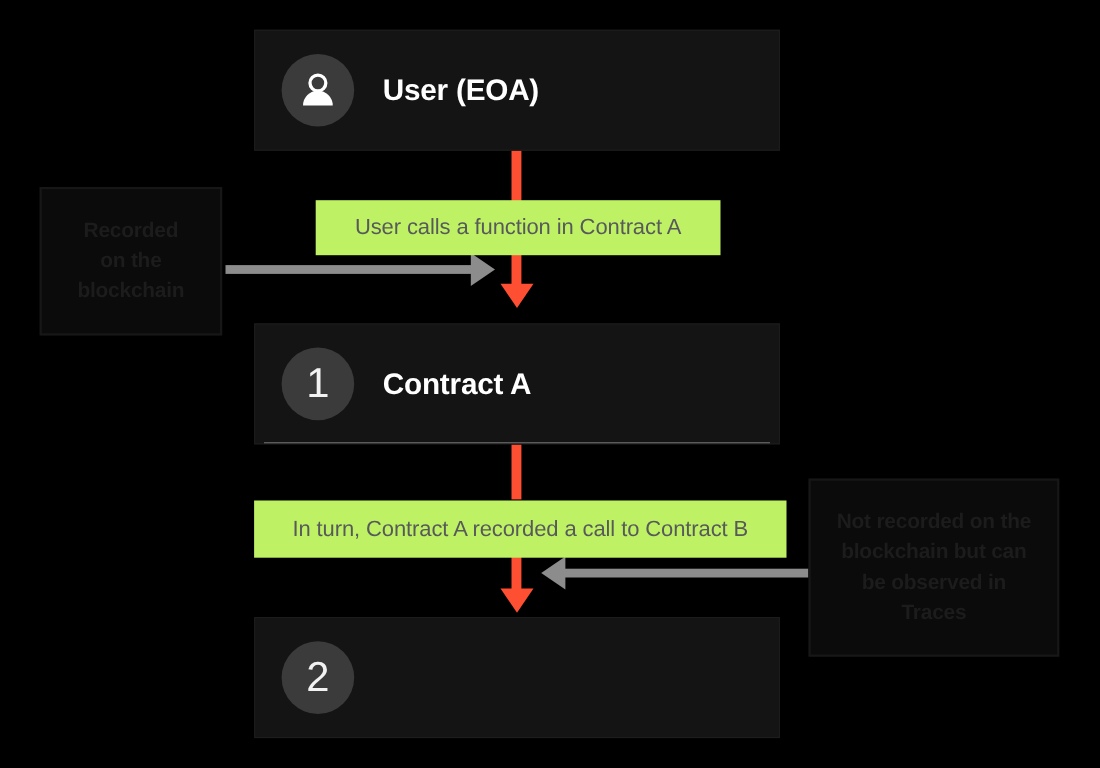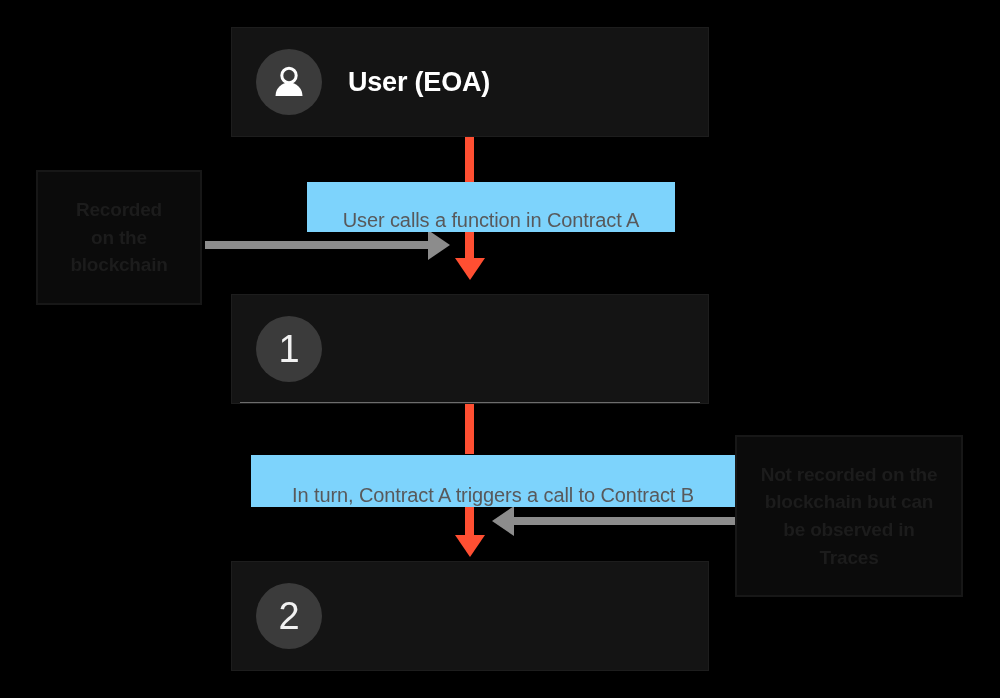--- a/index.html
+++ b/index.html
@@ -58,27 +58,26 @@
     left: 8px;
     right: 8px;
     bottom: 0;
     height: 1px;
     background: #6d6d6d;
   }
 
   
   .chip {
     position: absolute;
-    background: #7dd3fc;
-    display: flex;
-    align-items: flex-end;
+    background: #bef264;
+    display: flex;
+    align-items: center;
     justify-content: center;
     z-index: 4;
     padding: 0 18px;
-    margin-left: 20px;
   }
   .chip span {
     color: #58595b;
     font-size: 20px;
     white-space: nowrap;
     letter-spacing: -0.1px;
   }
 
   
   .annot {
@@ -166,35 +165,36 @@
         <path d="M6.5 34 A13.5 13.5 0 0 1 33.5 34 Z" fill="#ffffff"></path>
       </svg>
     </div>
     <div class="node-title">User (EOA)</div>
   </div>
 
   <div class="node" style="left:231px; top:294px; width:478px; height:110px;">
     <div class="node-badge">
       <span class="num">1</span>
     </div>
+    <div class="node-title">Contract A</div>
     <div class="node-underline"></div>
   </div>
 
   <div class="node" style="left:231px; top:561px; width:478px; height:110px;">
     <div class="node-badge">
       <span class="num">2</span>
     </div>
   </div>
 
   <div class="chip" style="left:287px; top:182px; width:368px; height:50px;">
     <span>User calls a function in Contract A</span>
   </div>
 
   <div class="chip" style="left:231px; top:455px; width:484px; height:52px;">
-    <span>In turn, Contract A triggers a call to Contract B</span>
+    <span>In turn, Contract A recorded a call to Contract B</span>
   </div>
 
   <div class="annot" style="left:36px; top:170px; width:166px; height:135px; flex-direction:column;">
     <span>Recorded</span>
     <span>on the</span>
     <span>blockchain</span>
   </div>
 
   <div class="annot" style="left:735px; top:435px; width:228px; height:162px; flex-direction:column;">
     <span>Not recorded on the</span>

